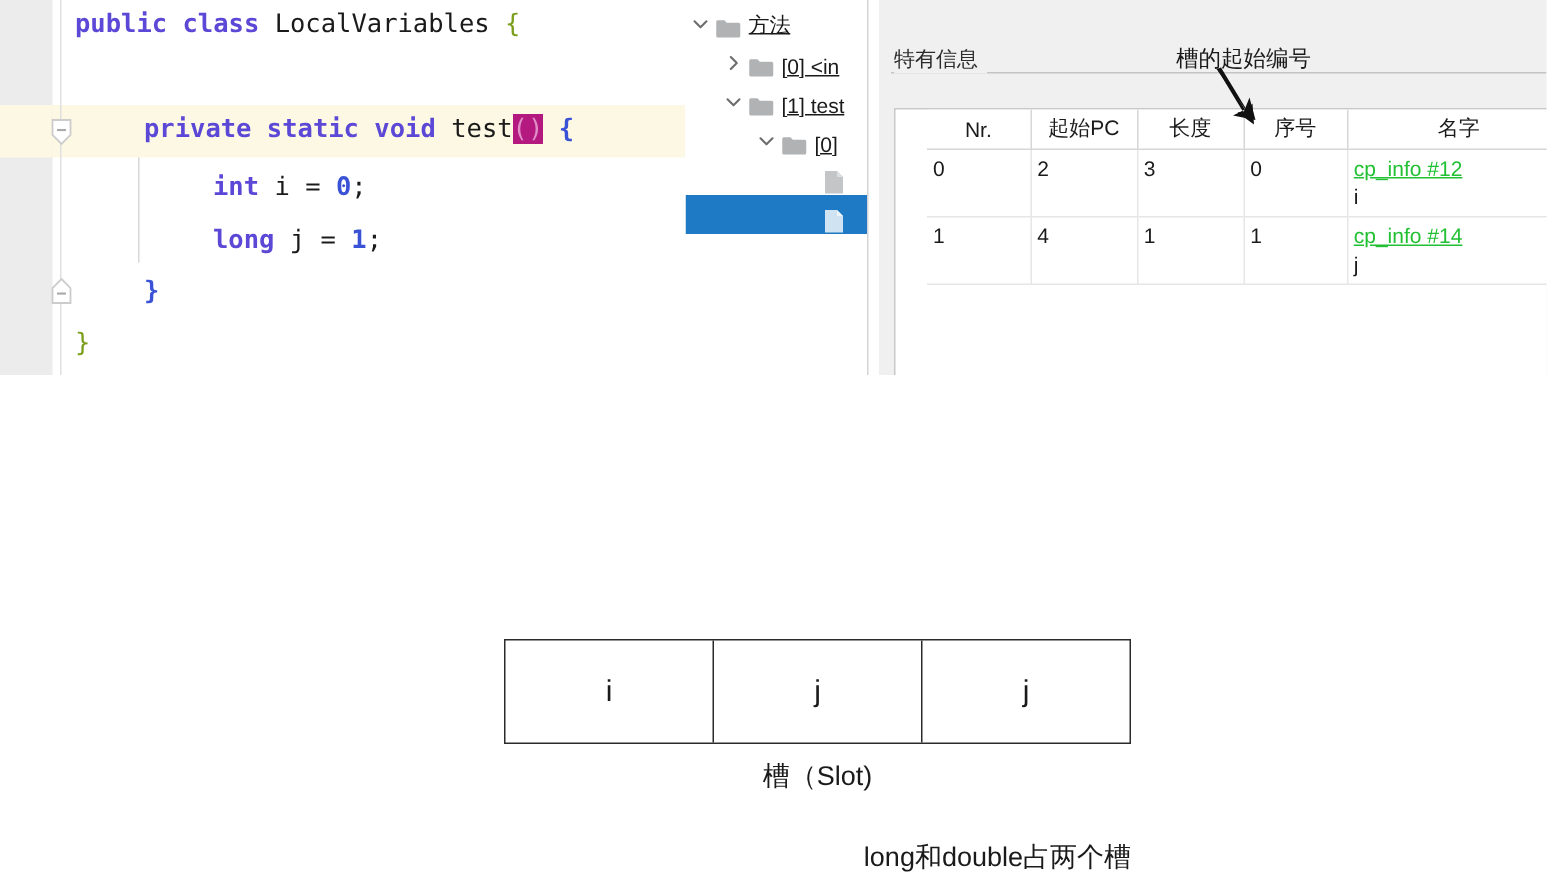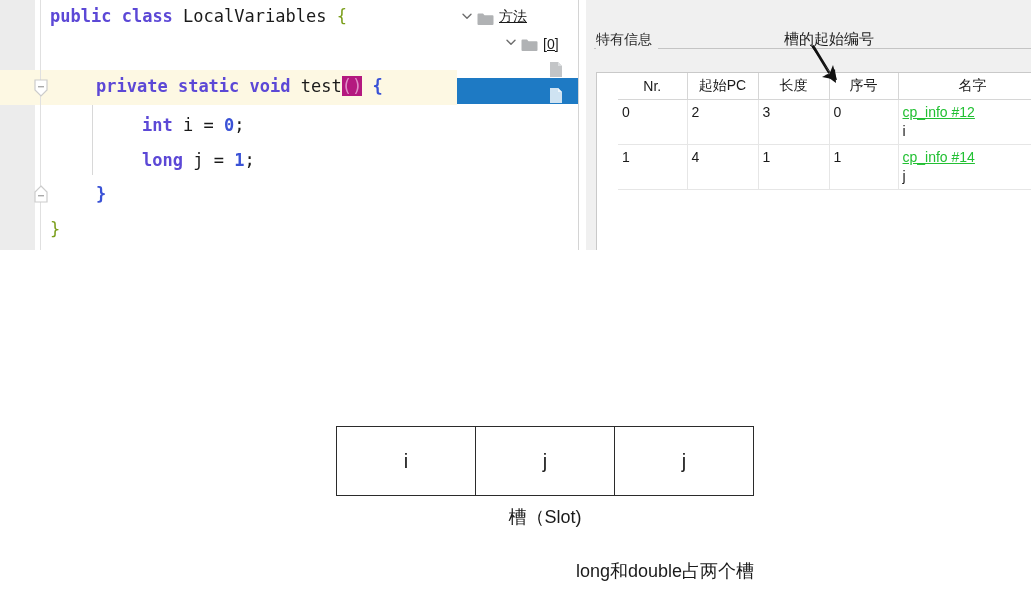--- a/index.html
+++ b/index.html
@@ -277,20 +277,44 @@
         <span style="display: inline-block; flex: 0 0 4px; width: 4px;"></span>
         <span class="chev">
           <svg width="12" height="12" viewBox="0 0 12 12">
             <path d="M2 4.2 L6 8.2 L10 4.2" fill="none" stroke="#6d6d6d" stroke-width="1.4" stroke-linecap="round" stroke-linejoin="round"></path>
           </svg>
         </span>
         <span class="folder-ico"><svg width="17" height="14" viewBox="0 0 17 14">
             <path d="M0.5 2.5 A1 1 0 0 1 1.5 1.5 H6 L7.5 3.2 H15.5 A1 1 0 0 1 16.5 4.2 V12 A1 1 0 0 1 15.5 13 H1.5 A1 1 0 0 1 0.5 12 Z" fill="#b0b2b4"></path>
           </svg></span>
         <span class="tree-label">方法</span>
+      </div>
+      <div class="tree-row">
+        <span style="display: inline-block; flex: 0 0 26px; width: 26px;"></span>
+        <span class="chev">
+          <svg width="12" height="12" viewBox="0 0 12 12">
+            <path d="M4.2 2 L8.2 6 L4.2 10" fill="none" stroke="#6d6d6d" stroke-width="1.4" stroke-linecap="round" stroke-linejoin="round"></path>
+          </svg>
+        </span>
+        <span class="folder-ico"><svg width="17" height="14" viewBox="0 0 17 14">
+            <path d="M0.5 2.5 A1 1 0 0 1 1.5 1.5 H6 L7.5 3.2 H15.5 A1 1 0 0 1 16.5 4.2 V12 A1 1 0 0 1 15.5 13 H1.5 A1 1 0 0 1 0.5 12 Z" fill="#b0b2b4"></path>
+          </svg></span>
+        <span class="tree-label">[0] &lt;in</span>
+      </div>
+      <div class="tree-row">
+        <span style="display: inline-block; flex: 0 0 26px; width: 26px;"></span>
+        <span class="chev">
+          <svg width="12" height="12" viewBox="0 0 12 12">
+            <path d="M2 4.2 L6 8.2 L10 4.2" fill="none" stroke="#6d6d6d" stroke-width="1.4" stroke-linecap="round" stroke-linejoin="round"></path>
+          </svg>
+        </span>
+        <span class="folder-ico"><svg width="17" height="14" viewBox="0 0 17 14">
+            <path d="M0.5 2.5 A1 1 0 0 1 1.5 1.5 H6 L7.5 3.2 H15.5 A1 1 0 0 1 16.5 4.2 V12 A1 1 0 0 1 15.5 13 H1.5 A1 1 0 0 1 0.5 12 Z" fill="#b0b2b4"></path>
+          </svg></span>
+        <span class="tree-label">[1] test</span>
       </div>
       <div class="tree-row">
         <span style="display: inline-block; flex: 0 0 48px; width: 48px;"></span>
         <span class="chev">
           <svg width="12" height="12" viewBox="0 0 12 12">
             <path d="M2 4.2 L6 8.2 L10 4.2" fill="none" stroke="#6d6d6d" stroke-width="1.4" stroke-linecap="round" stroke-linejoin="round"></path>
           </svg>
         </span>
         <span class="folder-ico"><svg width="17" height="14" viewBox="0 0 17 14">
             <path d="M0.5 2.5 A1 1 0 0 1 1.5 1.5 H6 L7.5 3.2 H15.5 A1 1 0 0 1 16.5 4.2 V12 A1 1 0 0 1 15.5 13 H1.5 A1 1 0 0 1 0.5 12 Z" fill="#b0b2b4"></path>

